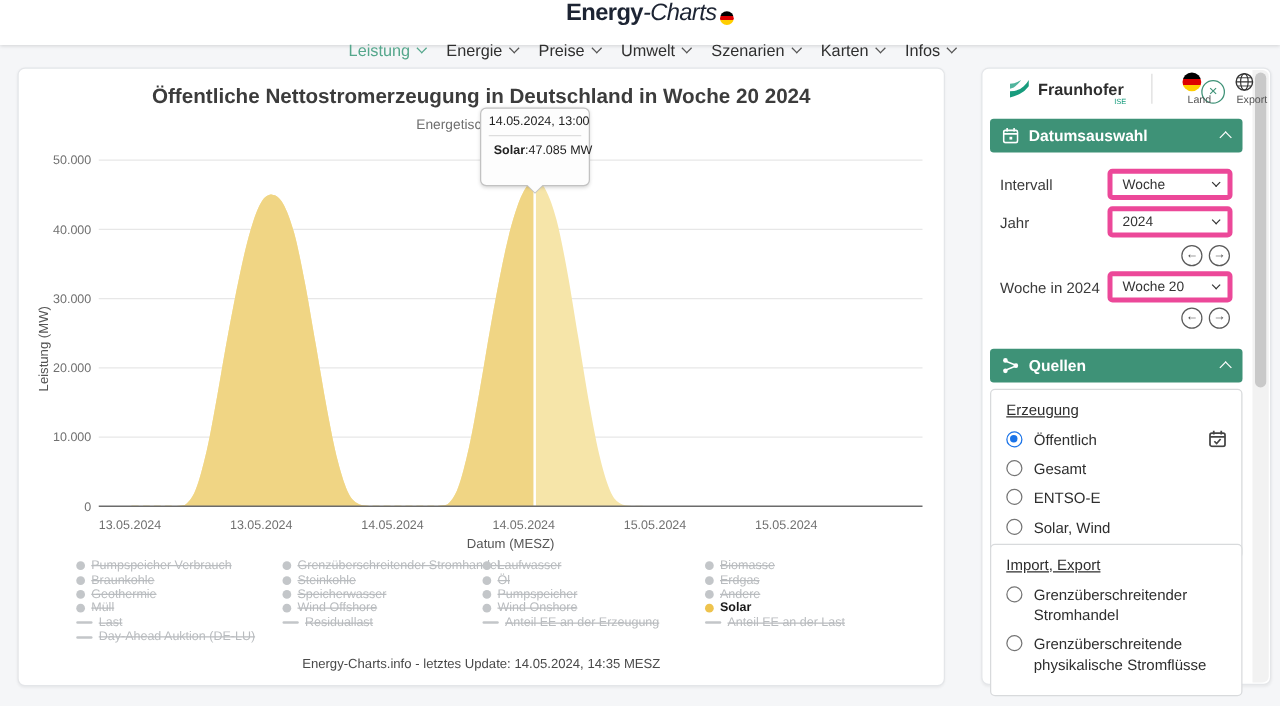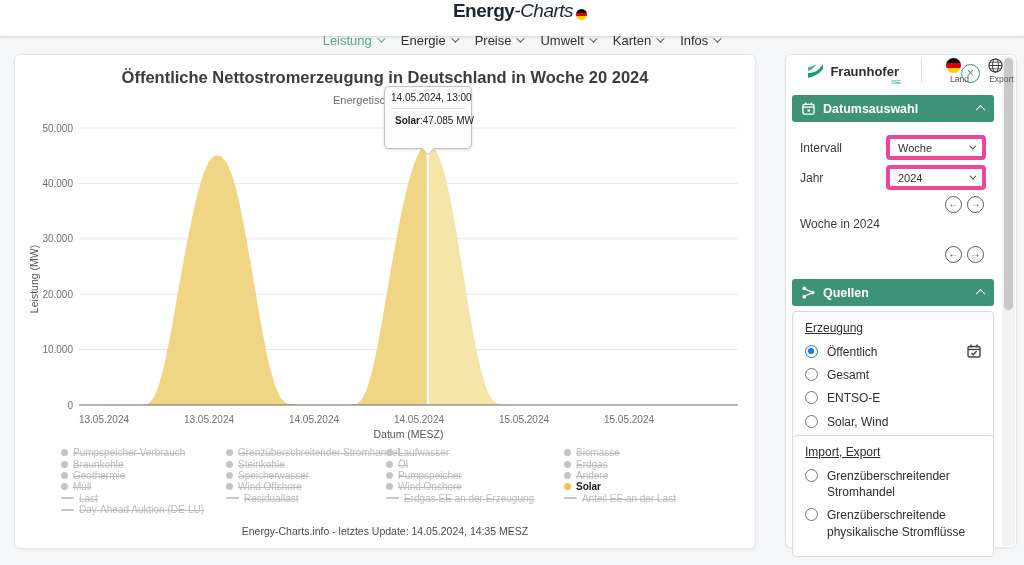--- a/index.html
+++ b/index.html
@@ -111,20 +111,24 @@
       <div class="nav-item">
         <span>Energie</span>
         <span class="chev"></span>
       </div>
       <div class="nav-item">
         <span>Preise</span>
         <span class="chev"></span>
       </div>
       <div class="nav-item">
         <span>Umwelt</span>
+        <span class="chev"></span>
+      </div>
+      <div class="nav-item">
+        <span>Szenarien</span>
         <span class="chev"></span>
       </div>
       <div class="nav-item">
         <span>Karten</span>
         <span class="chev"></span>
       </div>
       <div class="nav-item">
         <span>Infos</span>
         <span class="chev"></span>
       </div>
@@ -264,21 +268,21 @@
         <div class="leg-item">
           <span class="leg-dot"></span>
           <span class="txt">Pumpspeicher</span>
         </div>
         <div class="leg-item">
           <span class="leg-dot"></span>
           <span class="txt">Wind Onshore</span>
         </div>
         <div class="leg-item">
           <span class="leg-line"></span>
-          <span class="txt">Erdgas EE an der Erzeugung</span>
+          <span class="txt">Anteil EE an der Erzeugung</span>
         </div>
       </div>
       <div class="leg-col" style="left: 549px;">
         <div class="leg-item">
           <span class="leg-dot"></span>
           <span class="txt">Biomasse</span>
         </div>
         <div class="leg-item">
           <span class="leg-dot"></span>
           <span class="txt">Erdgas</span>
@@ -332,20 +336,24 @@
     </div>
   </div>
 
   <div class="arrow-row" style="top:141px;">
     <div class="circle-btn">←</div>
     <div class="circle-btn">→</div>
   </div>
 
   <div class="field-row" style="top:162px;">
     <span class="field-label">Woche in 2024</span>
+    <div class="select">
+      <span>Woche 20</span>
+        <span class="chev"></span>
+    </div>
   </div>
 
   <div class="arrow-row" style="top:191px;">
     <div class="circle-btn">←</div>
     <div class="circle-btn">→</div>
   </div>
 
   <div class="panel-header" style="top:224px;">
     <svg width="13" height="13" viewBox="0 0 14 14">
       <circle cx="2.5" cy="2.5" r="2" fill="#fff"></circle>

